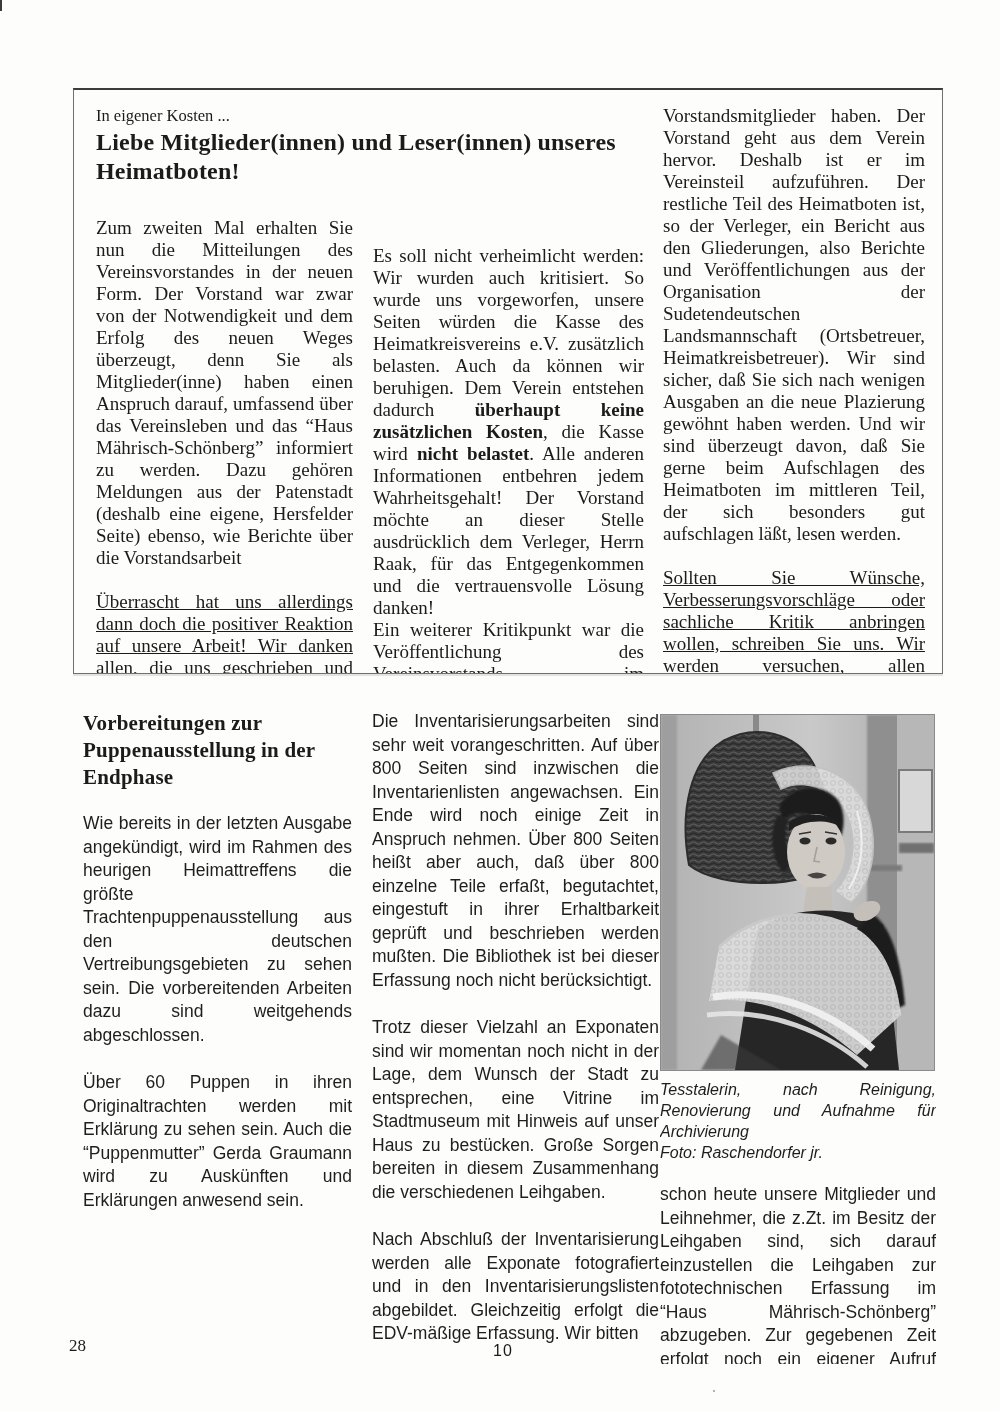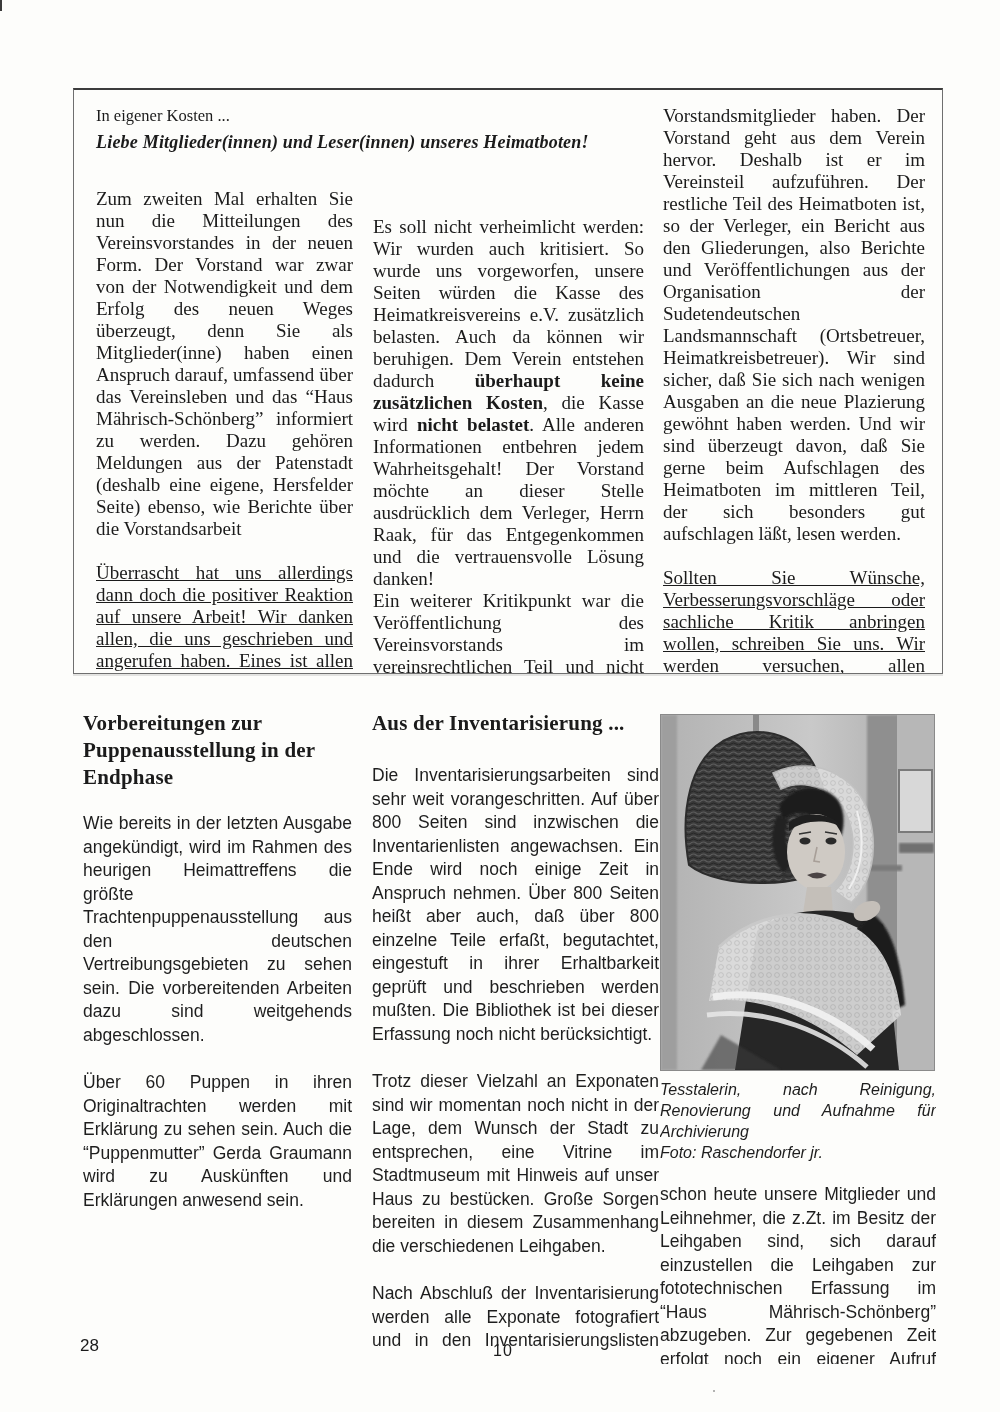--- a/index.html
+++ b/index.html
@@ -13,21 +13,21 @@
   
   .top-box{
     position:absolute;left:73px;top:88px;width:870px;height:586px;
     border:1px solid #6f6f6f;border-top:2px solid #3c3c3c;
     box-shadow:0 2px 0 rgba(0,0,0,.10);
     box-sizing:border-box;padding:15px 16px 0 22px;overflow:hidden;
   }
   .top-flex{display:flex;gap:19px;align-items:flex-start;}
   .top-left{width:548px;flex:none;}
   .kicker{font-size:16.5px;line-height:21px;margin:0 0 2px 0;}
-  .box-title{font-size:18px;font-weight:bold;line-height:29px;margin:0 0 31px 0;letter-spacing:.2px;font-style:italic;}
+  .box-title{font-size:24px;font-weight:bold;line-height:29px;margin:0 0 31px 0;letter-spacing:.2px;}
   .twocol{display:flex;gap:20px;}
   .col-a{width:257px;flex:none;}
   .col-b{width:271px;flex:none;margin-top:28px;}
   .col-c{width:262px;flex:none;}
   .serif-body p{
     margin:0;font-size:19px;line-height:22px;text-align:justify;
     hyphens:auto;-webkit-hyphens:auto;
   }
   .serif-body p + p.gap{margin-top:22px;text-decoration:underline;}
   
@@ -48,21 +48,21 @@
   .caption{
     margin:8px 0 0 0;font-style:italic;font-size:16px;line-height:21px;
     font-family:"Liberation Sans","DejaVu Sans",sans-serif;text-align:justify;color:#1e1e1e;
   }
   .caption-credit{
     margin:0;font-style:italic;font-size:16px;line-height:21px;
     font-family:"Liberation Sans","DejaVu Sans",sans-serif;color:#1e1e1e;
   }
   .right-after-photo{margin-top:20px;}
   
-  .pagenum-left{position:absolute;left:80px;top:1336px;font-size:17px;font-family:Liberation Sans, sans-serif;}
+  .pagenum-left{position:absolute;left:69px;top:1336px;font-size:17px;font-family:Liberation Serif, serif;}
   .pagenum-center{position:absolute;left:493px;top:1342px;font-size:16px;font-family:"Liberation Sans","DejaVu Sans",sans-serif;letter-spacing:1px;}
   .dust{position:absolute;width:2px;height:2px;background:#9a9a9a;border-radius:50%;}
 </style>
 </head>
 <body>
 
 <div class="corner-tick"></div>
 
 <div class="top-box">
   <div class="top-flex">
@@ -91,21 +91,20 @@
 <div class="article" style="left:83px;top:710px;width:269px;height:590px;">
   <h2 class="art-title">Vorbereitungen zur Puppenausstellung in der Endphase</h2>
   <div class="sans-body">
     <p>Wie bereits in der letzten Ausgabe angekündigt, wird im Rahmen des heurigen Heimattreffens die größte Trachtenpuppenausstellung aus den deutschen Vertreibungsgebieten zu sehen sein. Die vorbereitenden Arbeiten dazu sind weitgehends abgeschlossen.</p>
     <p>Über 60 Puppen in ihren Originaltrachten werden mit Erklärung zu sehen sein. Auch die “Puppenmutter” Gerda Graumann wird zu Auskünften und Erklärungen anwesend sein.</p>
   </div>
 
 </div>
 
 <div class="article" style="left:372px;top:710px;width:287px;height:640px;">
-  <h2 class="art-title" style="margin-bottom:27px;">Aus der Inventarisierung ...</h2>
   <div class="sans-body">
     <p>Die Inventarisierungsarbeiten sind sehr weit vorangeschritten. Auf über 800 Seiten sind inzwischen die Inventarienlisten angewachsen. Ein Ende wird noch einige Zeit in Anspruch nehmen. Über 800 Seiten heißt aber auch, daß über 800 einzelne Teile erfaßt, begutachtet, eingestuft in ihrer Erhaltbarkeit geprüft und beschrieben werden mußten. Die Bibliothek ist bei dieser Erfassung noch nicht berücksichtigt.</p>
     <p>Trotz dieser Vielzahl an Exponaten sind wir momentan noch nicht in der Lage, dem Wunsch der Stadt zu entsprechen, eine Vitrine im Stadtmuseum mit Hinweis auf unser Haus zu bestücken. Große Sorgen bereiten in diesem Zusammenhang die verschiedenen Leihgaben.</p>
     <p>Nach Abschluß der Inventarisierung werden alle Exponate fotografiert und in den Inventarisierungslisten abgebildet. Gleichzeitig erfolgt die EDV-mäßige Erfassung. Wir bitten</p>
   </div>
 </div>
 
 <div class="article" style="left:660px;top:714px;width:276px;height:650px;">
   <div class="photo-wrap">
     <svg width="273" height="355" viewBox="0 0 273 355" xmlns="http://www.w3.org/2000/svg">

